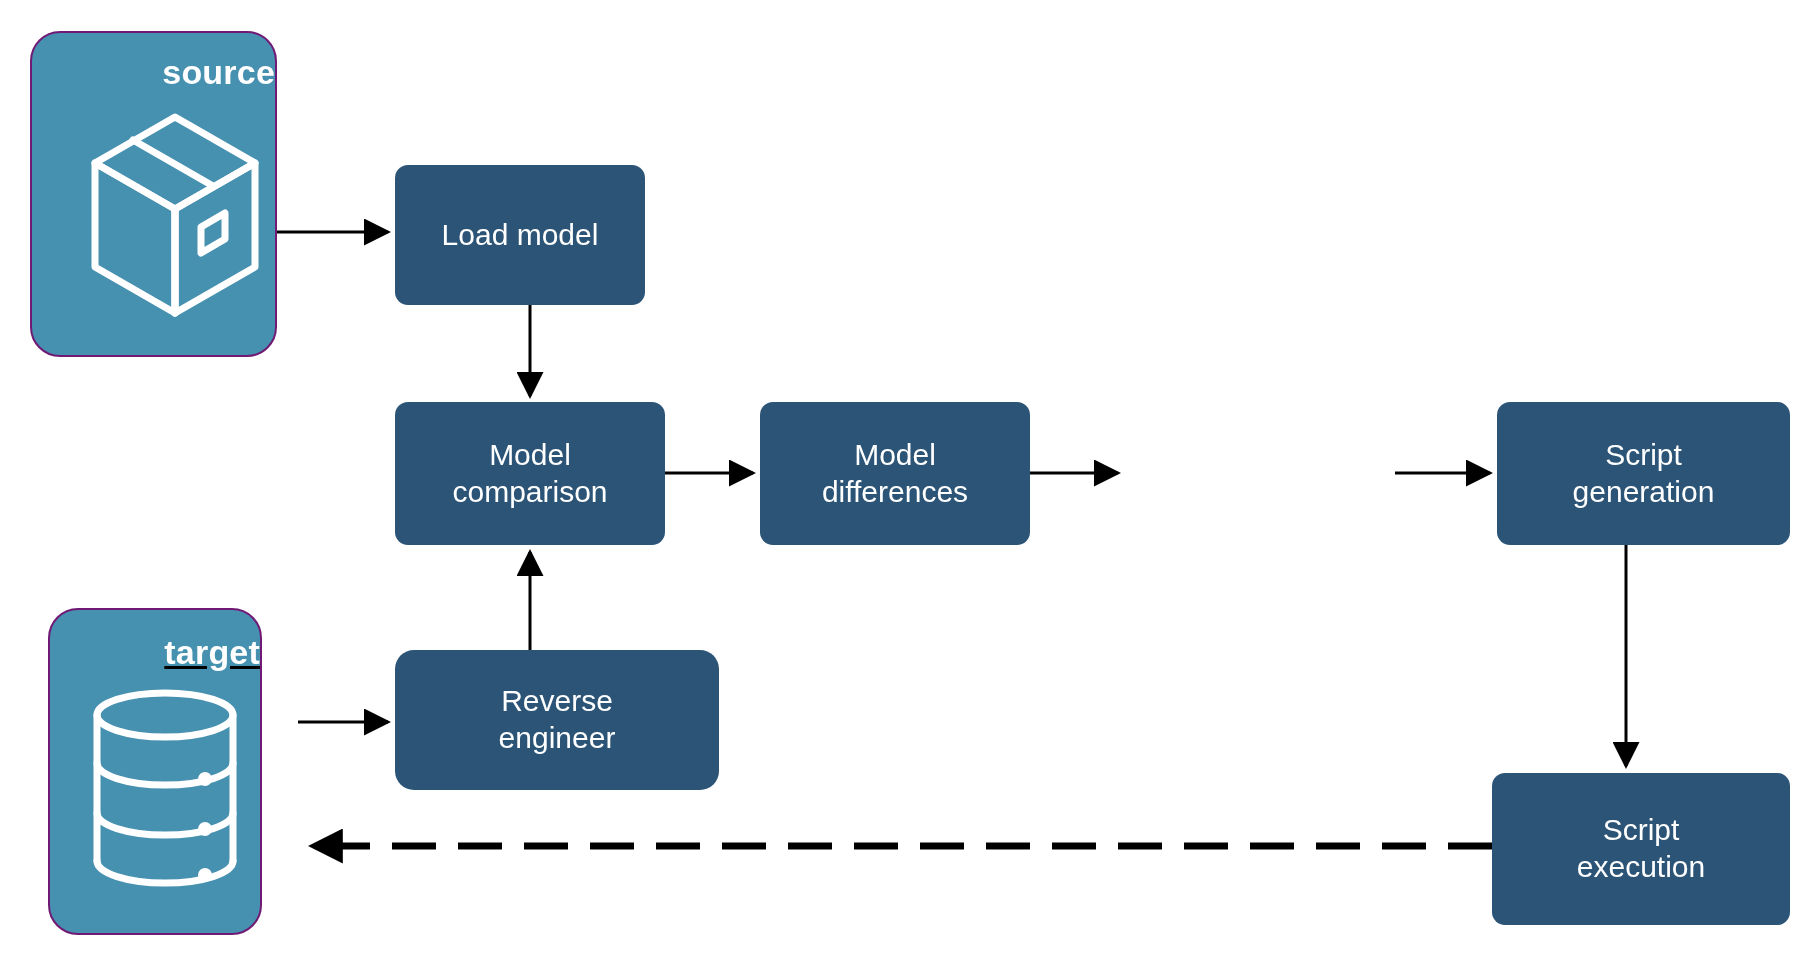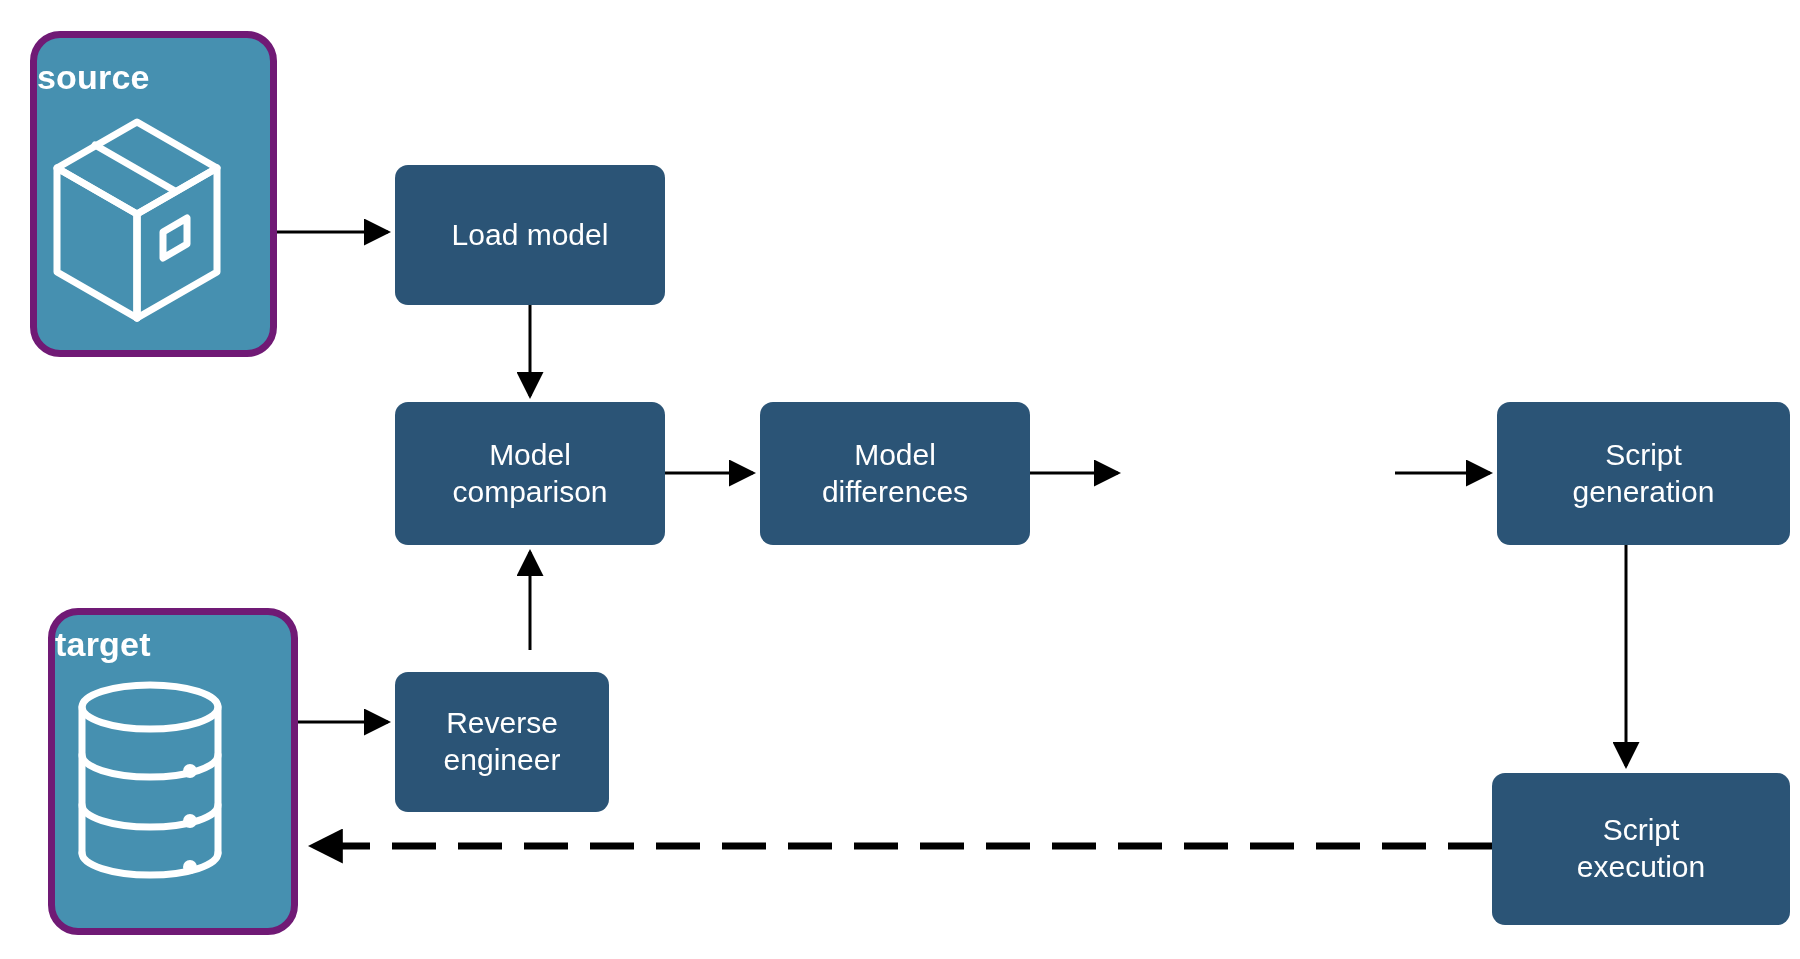--- a/index.html
+++ b/index.html
@@ -19,25 +19,25 @@
     left: 0; top: 0;
     width: 1800px;
     height: 959px;
   }
 
   
   .endpoint {
     position: absolute;
     box-sizing: border-box;
     background: #4690B0;
-    border: 7px solid #701a75;
+    border: 2px solid #701a75;
     border-radius: 30px;
     display: flex;
     flex-direction: column;
-    align-items: flex-start;
+    align-items: flex-end;
     z-index: 3;
   }
   .endpoint-label {
     color: #ffffff;
     font-weight: bold;
     font-size: 34px;
     letter-spacing: 0.2px;
     line-height: 1;
     text-align: center;
   }
@@ -119,52 +119,52 @@
         <path d="M180,62 L180,166 L100,212 L100,108 Z"></path>
 
         <path d="M58,39 L138,85"></path>
         <path d="M100,108 L100,212"></path>
       </g>
 
       <path d="M126,126 L150,112 L150,138 L126,152 Z" fill="none" stroke="#ffffff" stroke-width="7" stroke-linejoin="round"></path>
     </svg>
   </div>
 
-  <div class="endpoint" style="left:48px; top:608px; width:250px; height:327px; padding-top:12px;">
+  <div class="endpoint" style="left:48px; top:608px; width:214px; height:327px; padding-top:25px;text-decoration:underline;">
     <div class="endpoint-label">target</div>
     <svg class="endpoint-icon" width="190" height="220" viewBox="0 0 190 220" style="margin-top:14px;">
       <g fill="none" stroke="#ffffff" stroke-width="7" stroke-linecap="round">
 
         <ellipse cx="95" cy="32" rx="68" ry="22"></ellipse>
 
         <path d="M27,32 L27,178"></path>
         <path d="M163,32 L163,178"></path>
 
         <path d="M27,178 A68,22 0 0 0 163,178"></path>
 
         <path d="M27,80 A68,22 0 0 0 163,80"></path>
         <path d="M27,130 A68,22 0 0 0 163,130"></path>
       </g>
       <circle cx="135" cy="96" r="7" fill="#ffffff"></circle>
       <circle cx="135" cy="146" r="7" fill="#ffffff"></circle>
       <circle cx="135" cy="192" r="7" fill="#ffffff"></circle>
     </svg>
   </div>
 
-  <div class="process" style="left:395px; top:165px; width:270px; height:140px;">Load model</div>
+  <div class="process" style="left:395px; top:165px; width:250px; height:140px;">Load model</div>
 
   <div class="process" style="left:395px; top:402px; width:270px; height:143px;">Model
 comparison</div>
 
   <div class="process" style="left:760px; top:402px; width:270px; height:143px;">Model
 differences</div>
 
 
   <div class="process" style="left:1497px; top:402px; width:293px; height:143px;">Script
 generation</div>
 
-  <div class="process" style="left:395px; top:672px; width:214px; height:140px;">Reverse
+  <div class="process" style="left:395px; top:650px; width:324px; height:140px;border-radius:19px;">Reverse
 engineer</div>
 
   <div class="process" style="left:1492px; top:773px; width:298px; height:152px;">Script
 execution</div>
 
 </div>
 
 </body></html>

